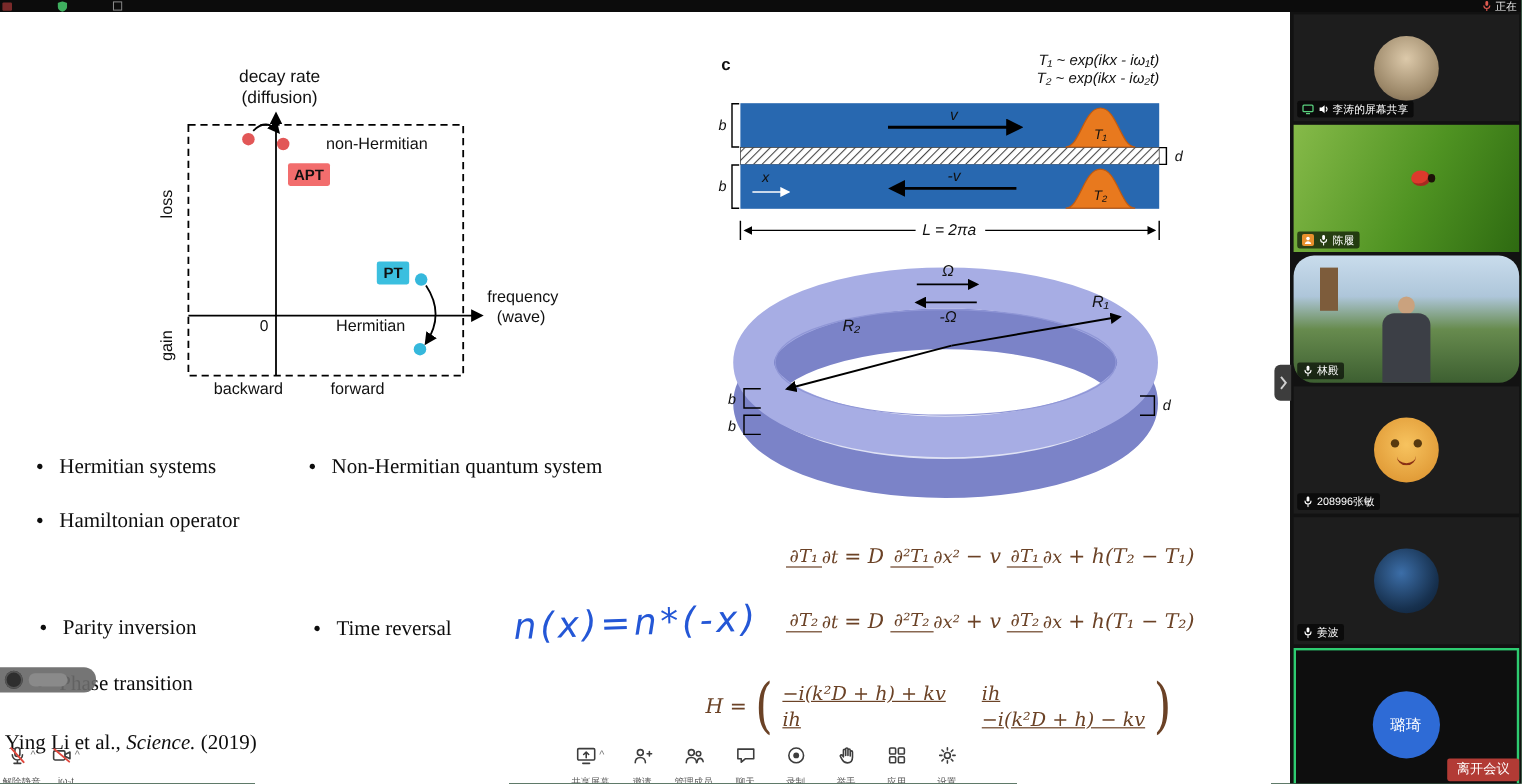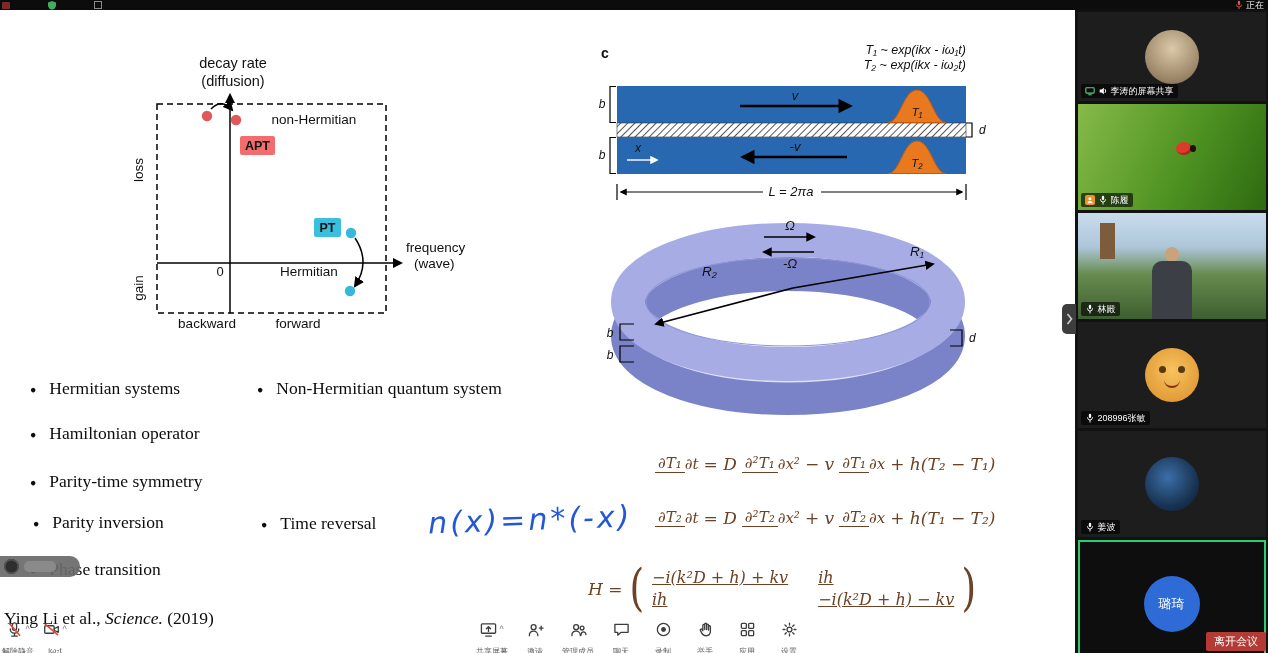--- a/index.html
+++ b/index.html
@@ -64,21 +64,21 @@
   .tile{position:relative;width:188px;margin:0 auto;background:#1d1d1d;overflow:hidden;flex:none;}
   .tile-label{position:absolute;left:3px;bottom:3px;background:rgba(0,0,0,.62);color:#fff;
               font-size:9px;line-height:12px;padding:1px 4px;border-radius:2px;
               display:flex;align-items:center;gap:3px;white-space:nowrap;z-index:2;}
   .avatar{position:absolute;left:50%;top:50%;transform:translate(-50%,-50%);border-radius:50%;}
   .av1{width:54px;height:54px;background:radial-gradient(circle at 50% 35%,#dcc9aa,#9b8768 68%,#6e5d49);}
   .photo2{background:linear-gradient(115deg,#86ba49 0%,#4f9322 55%,#2e6a11 100%);}
   .ladybug{position:absolute;left:98px;top:38px;width:16px;height:13px;background:#dd3a2c;border-radius:50%;
            box-shadow:inset -2px -2px 0 rgba(0,0,0,.25);}
   .ladybug-head{position:absolute;left:112px;top:41px;width:6px;height:7px;background:#1d1208;border-radius:50%;}
-  .photo3{background:linear-gradient(180deg,#c9dcec 0%,#aec6da 32%,#678b4e 58%,#3d5f31 100%);}
+  .photo3{background:linear-gradient(180deg,#c9dcec 0%,#aec6da 32%,#678b4e 58%,#3d5f31 100%);border-radius:17px;}
   .tower3{position:absolute;left:22px;top:10px;width:15px;height:36px;background:#7d5c3b;}
   .p3-head{position:absolute;left:50%;top:34px;transform:translateX(-50%);width:14px;height:15px;
            border-radius:50%;background:#caa27e;}
   .p3-body{position:absolute;left:50%;top:48px;transform:translateX(-50%);width:40px;height:60px;
            border-radius:10px 10px 0 0;background:#3c3f46;}
   .av4{width:54px;height:54px;background:radial-gradient(circle at 50% 42%,#f7c35f,#e09a36 78%);}
   .frog-eye{position:absolute;width:7px;height:7px;border-radius:50%;background:#57390f;top:18px;}
   .frog-eye.l{left:14px;} .frog-eye.r{left:33px;}
   .frog-mouth{position:absolute;left:19px;top:30px;width:16px;height:8px;border-bottom:2.5px solid #8a3015;
               border-radius:0 0 10px 10px;}
@@ -237,23 +237,20 @@
       <path d="M352,124H364V140H352" fill="none" stroke="#000" stroke-width="1.2"></path>
       <text class="ser it" x="371" y="136" font-size="12">d</text>
     </svg>
 
     <div class="bullet" style="left:30px;top:368px;">
         <span>Hermitian systems</span>
       </div>
     <div class="bullet" style="left:30px;top:413px;">
         <span>Hamiltonian operator</span>
       </div>
-    <div class="bullet" style="left:30px;top:461px;">
-        <span>Parity-time symmetry</span>
-      </div>
     <div class="bullet" style="left:33px;top:502px;">
         <span>Parity inversion</span>
       </div>
     <div class="bullet" style="left:30px;top:549px;">
         <span>Phase transition</span>
       </div>
     <div class="bullet" style="left:257px;top:368px;">
         <span>Non-Hermitian quantum system</span>
       </div>
     <div class="bullet" style="left:261px;top:503px;">

